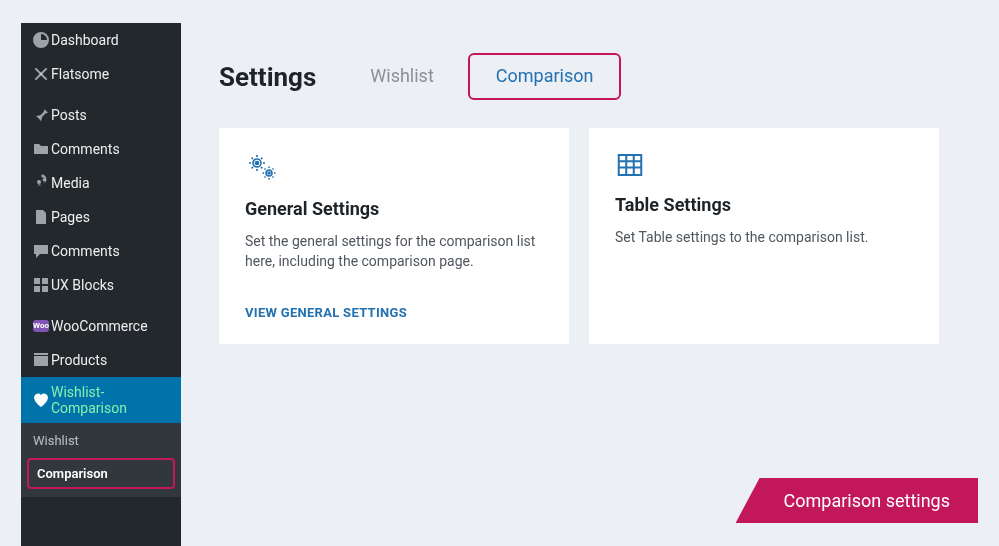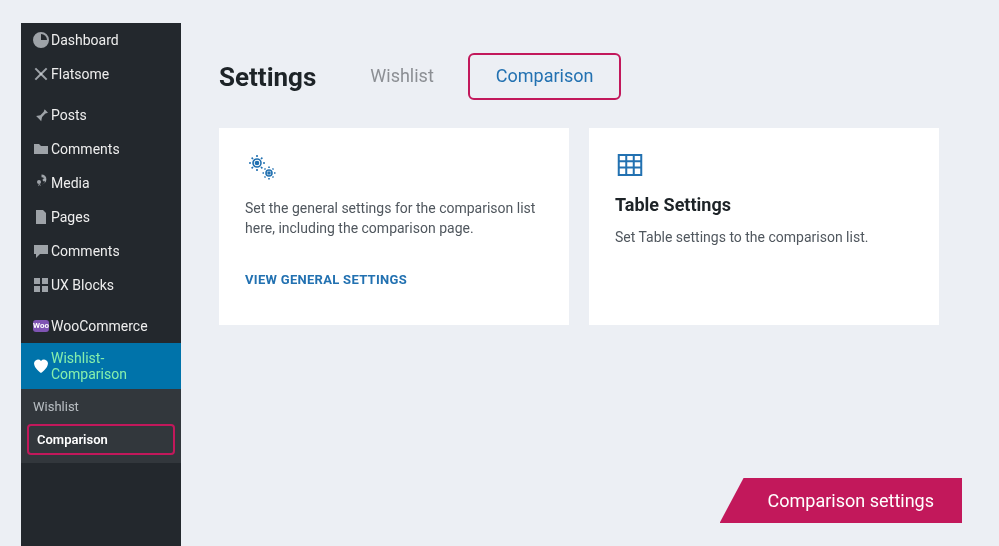--- a/index.html
+++ b/index.html
@@ -151,21 +151,21 @@
       font-size: 13px;
       font-weight: 700;
       letter-spacing: .3px;
       color: #2271b1;
       cursor: pointer;
     }
 
     
     .banner {
       position: absolute;
-      right: 37px;
+      right: 21px;
       bottom: 23px;
       background: #c2185b;
       color: #fff;
       font-size: 18px;
       padding: 12px 28px 12px 48px;
       clip-path: polygon(24px 0, 100% 0, 100% 100%, 0 100%);
     }
   </style>
 </head>
 <body>
@@ -242,20 +242,29 @@
           <rect x="11" y="11" width="6" height="6"></rect>
         </svg>
     </span>
     <span>UX Blocks</span>
   </div>
   <div class="sidebar-item separator-before">
     <span class="icon">
       <span style="background:#7f54b3;color:#fff;font-size:8px;font-weight:700;padding:2px 0;border-radius:3px;line-height:1;text-align:right;">Woo</span>
     </span>
     <span>WooCommerce</span>
+  </div>
+  <div class="sidebar-item">
+    <span class="icon">
+      <svg width="20" height="20" viewBox="0 0 20 20" fill="currentColor">
+          <rect x="3" y="6" width="14" height="10"></rect>
+          <rect x="3" y="3" width="14" height="2"></rect>
+        </svg>
+    </span>
+    <span>Products</span>
   </div>
   <div class="sidebar-item active">
     <span class="icon">
       <svg width="20" height="20" viewBox="0 0 20 20" fill="currentColor">
           <path d="M10 17s-7-4.5-7-10a4 4 0 017-2 4 4 0 017 2c0 5.5-7 10-7 10z"></path>
         </svg>
     </span>
     <span>Wishlist-Comparison</span>
   </div>
   <div class="submenu">
@@ -278,20 +287,21 @@
       <div class="card-icon">
         <svg width="34" height="34" viewBox="0 0 34 34" fill="none" stroke="currentColor" stroke-width="1.6">
           <circle cx="12" cy="13" r="4"></circle>
             <circle cx="12" cy="13" r="1.5" fill="currentColor"></circle>
           <path d="M12 7v-2M12 21v-2M6 13H4M20 13h-2M8 9l-1.4-1.4M17.4 18.4L16 17M8 17l-1.4 1.4M17.4 7.6L16 9"></path>
           <circle cx="24" cy="23" r="3"></circle>
             <circle cx="24" cy="23" r="1" fill="currentColor"></circle>
           <path d="M24 18v-1.5M24 29.5V28M19 23h-1.5M30.5 23H29M20.5 19.5l-1-1M28.5 27.5l-1-1M20.5 26.5l-1 1M28.5 18.5l-1 1"></path>
         </svg>
       </div>
+      <div class="card-title">General Settings</div>
       <div class="card-desc">Set the general settings for the comparison list here, including the comparison page.</div>
       <div class="card-link">VIEW GENERAL SETTINGS</div>
     </div>
 
     <div class="card">
       <div class="card-icon">
         <svg width="30" height="30" viewBox="0 0 24 24" fill="none" stroke="currentColor" stroke-width="1.6">
           <rect x="3" y="4" width="18" height="16"></rect>
           <line x1="3" y1="9" x2="21" y2="9"></line>
           <line x1="3" y1="14" x2="21" y2="14"></line>

